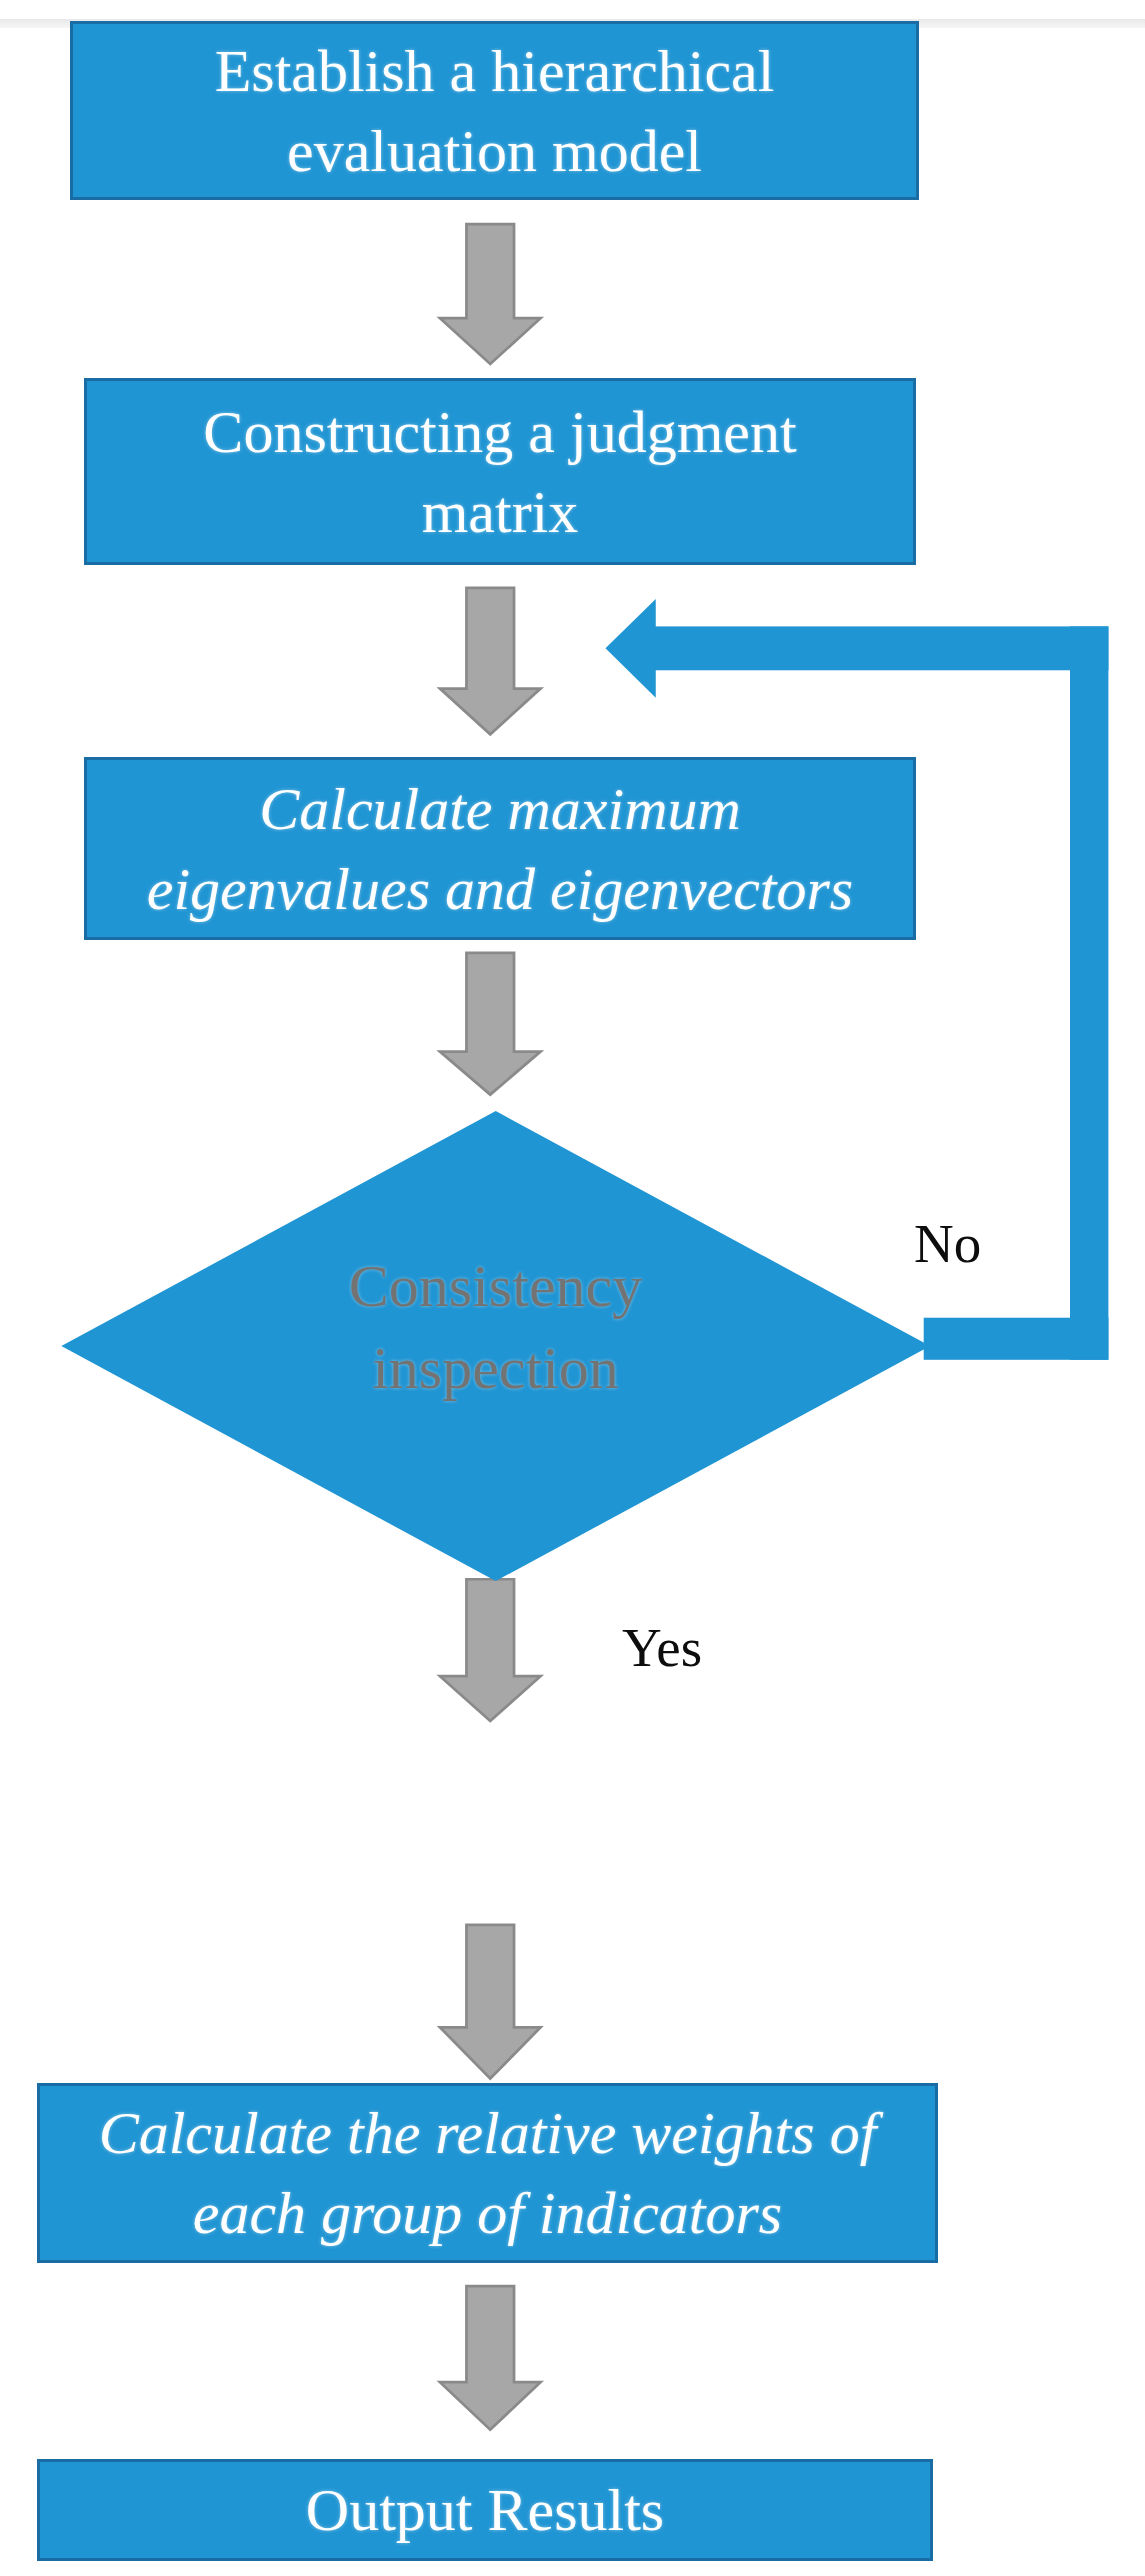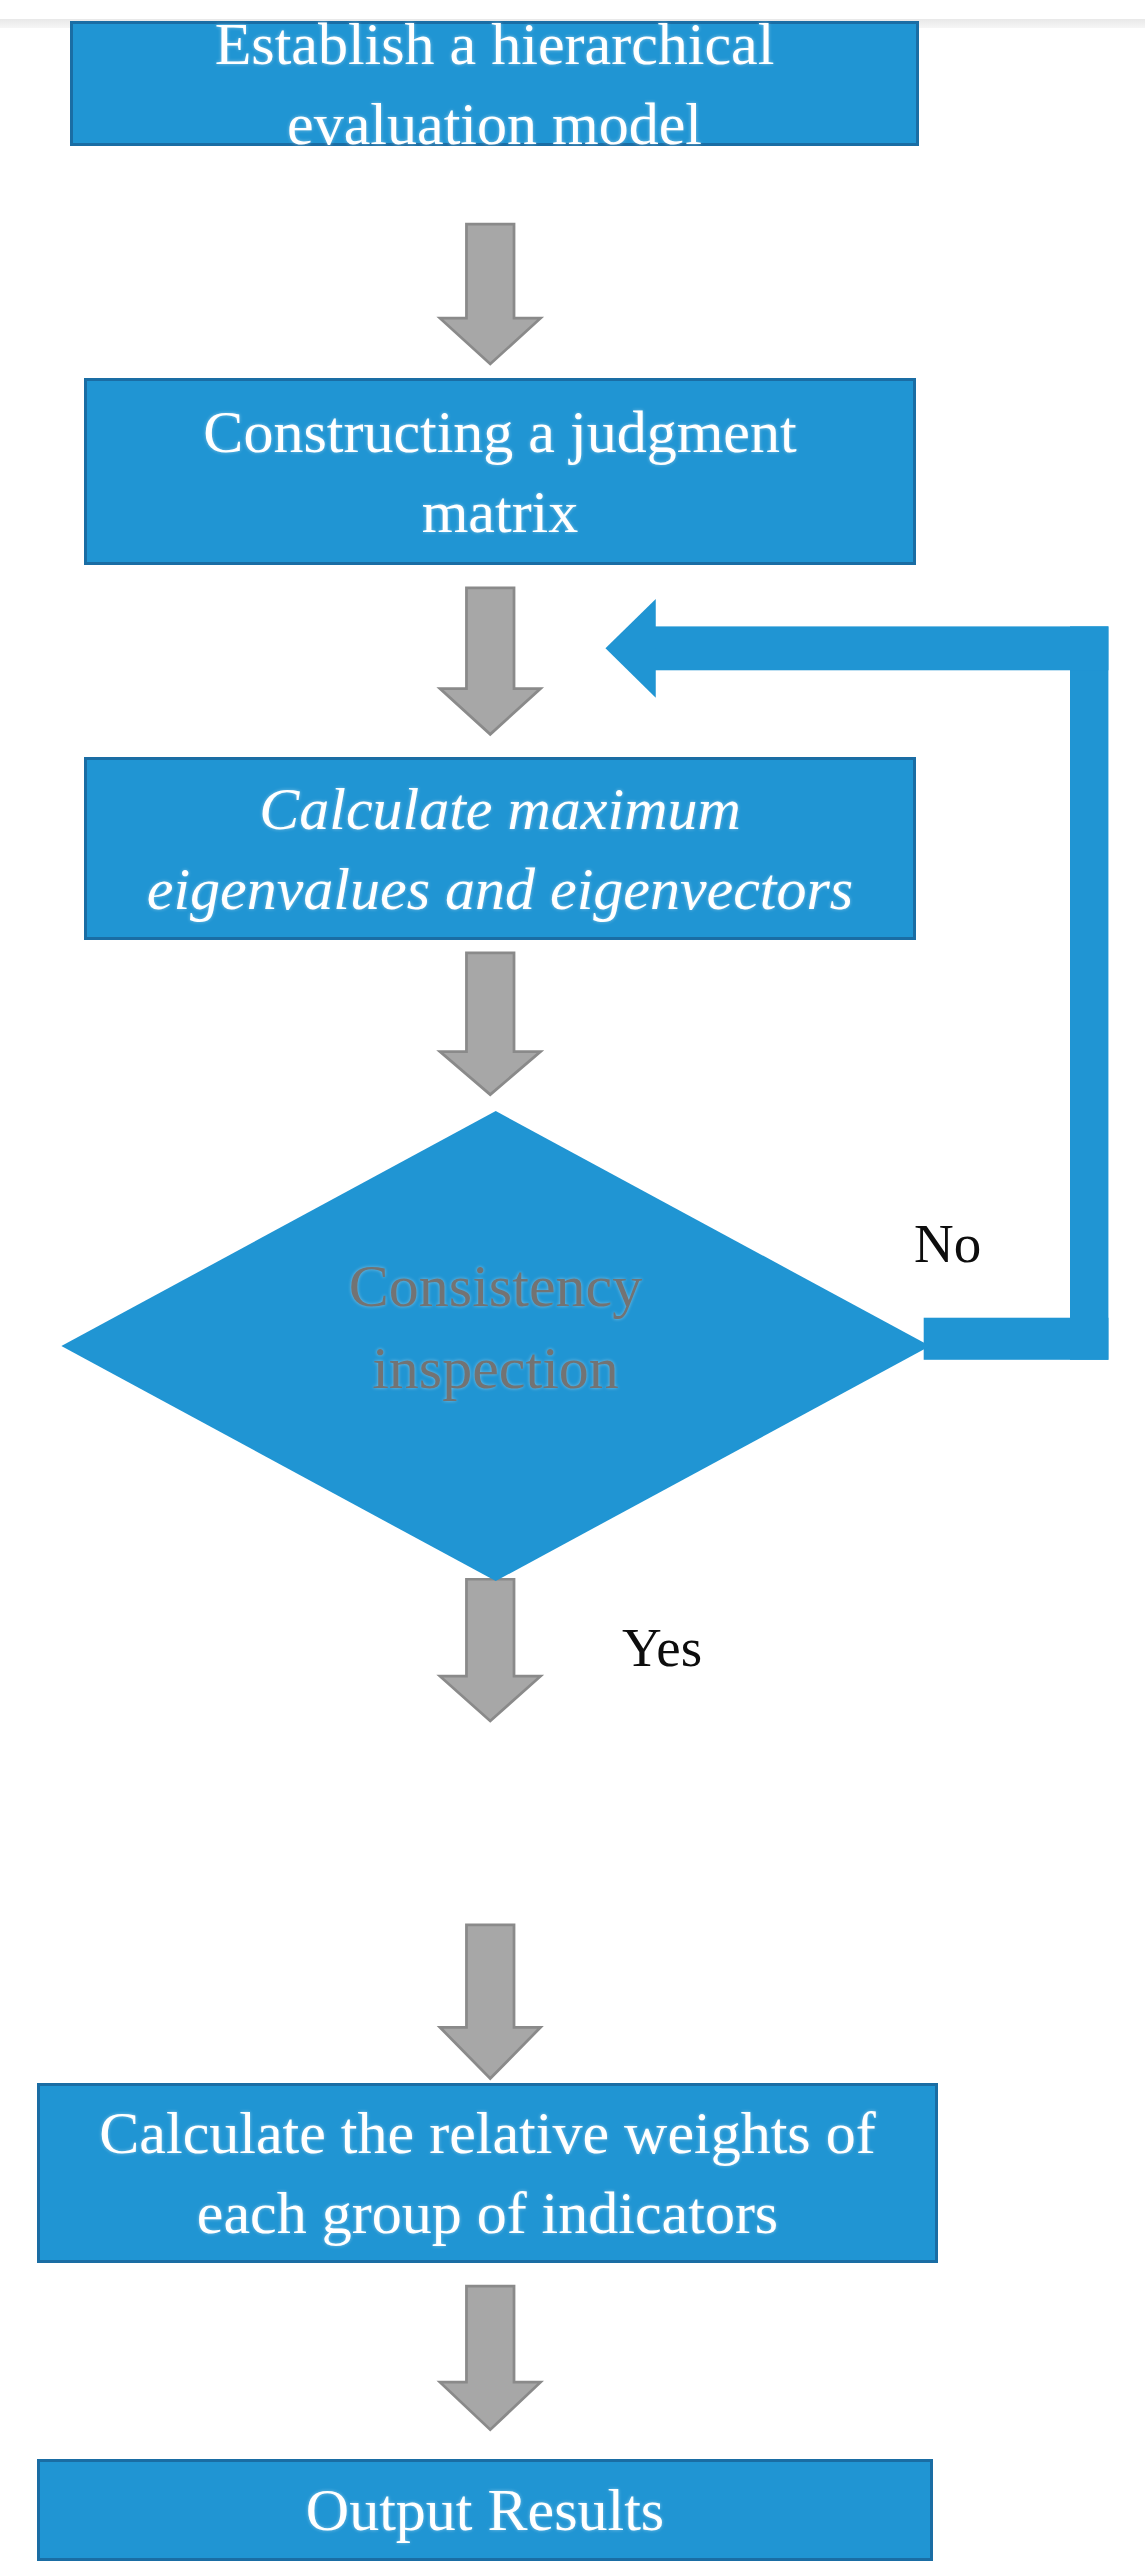--- a/index.html
+++ b/index.html
@@ -45,25 +45,25 @@
     display: flex;
     align-items: center;
     justify-content: center;
     text-align: center;
     color: #ffffff;
     font-size: 60px;
     line-height: 80px;
     white-space: pre-line;
     text-shadow: 0 0 3.7px rgba(255,255,255,0.45);
   }
-  .node-establish   { left: 70px;  top: 21px;   width: 849px; height: 125px; }
+  .node-establish   { left: 70px;  top: 21px;   width: 849px; height: 179px; }
   .node-judgment    { left: 84px;  top: 378px;  width: 832px; height: 187px; }
   .node-eigen       { left: 84px;  top: 757px;  width: 832px; height: 183px; font-style: italic; }
   .node-indicator   { left: 37px;  top: 1736px; width: 896px; height: 178px; }
-  .node-relative    { left: 37px;  top: 2083px; width: 901px; height: 180px; }
+  .node-relative    { left: 37px;  top: 2083px; width: 901px; height: 180px; font-style: italic; }
   .node-output      { left: 37px;  top: 2447px; width: 896px; height: 102px; margin-top: 12px; }
   .diamond-label {
     position: absolute;
     left: 221px; top: 1245px;
     width: 549px;
     text-align: center;
     color: #737373;
     font-size: 60px;
     line-height: 82px;
     white-space: pre-line;

